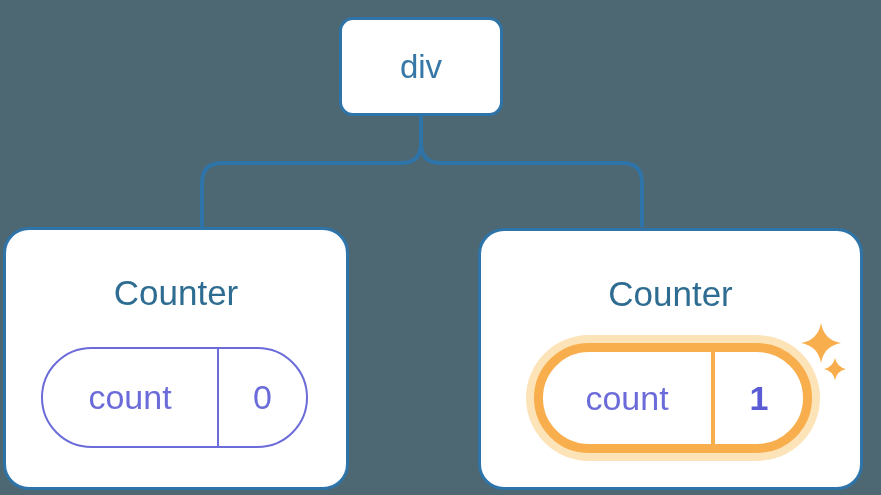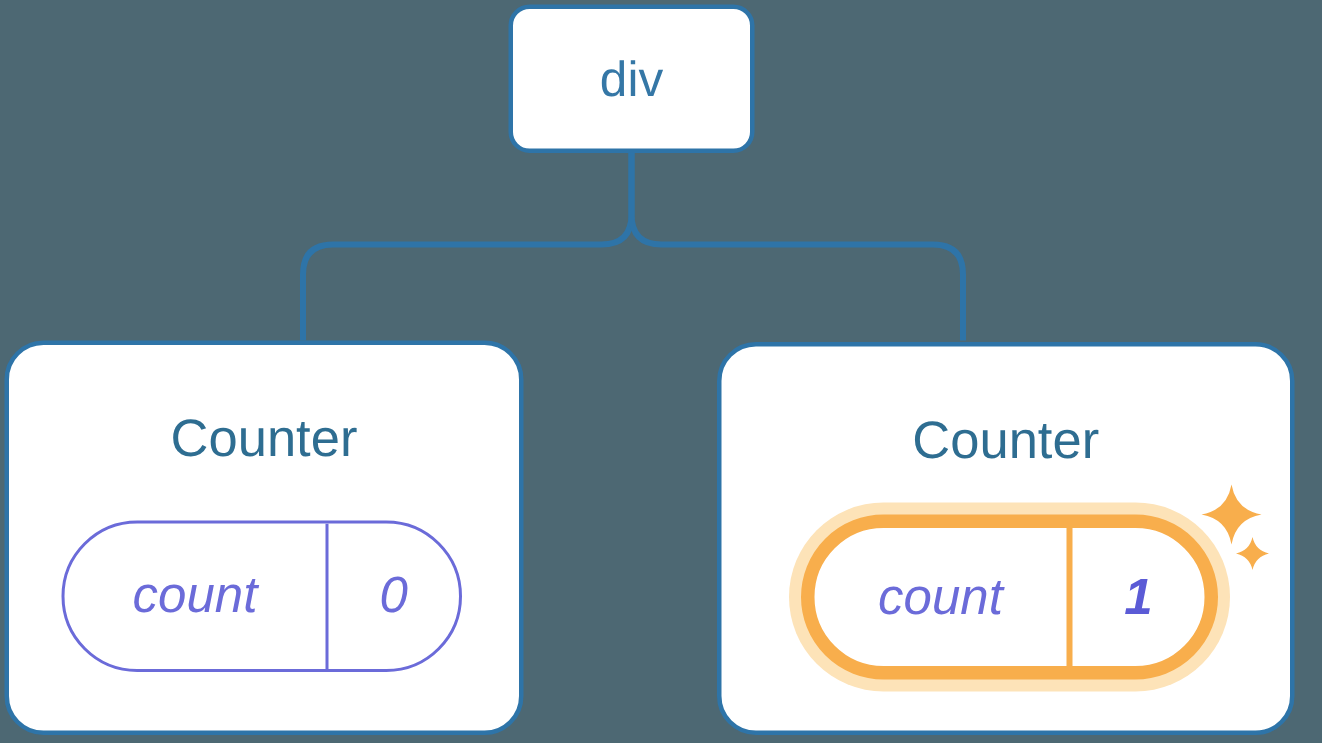--- a/index.html
+++ b/index.html
@@ -18,21 +18,21 @@
     pointer-events: none;
   }
   svg.connector path {
     fill: none;
     stroke: var(--connector, #2e74a8);
     stroke-width: 4;
   }
 
   .root-box {
     position: absolute;
-    left: 339px; top: 3px;
+    left: 339px; top: 17px;
     width: 164px; height: 99px;
     box-sizing: border-box;
     background: #ffffff;
     border: 3px solid var(--card-border, #2e74a8);
     border-radius: 14px;
     display: flex; align-items: center; justify-content: center;
     font-size: 33px;
     color: var(--root-label, #3577a6);
   }
 
@@ -104,21 +104,20 @@
   .pill-highlight .pill-val {
     flex: 1;
     display: flex; align-items: center; justify-content: center;
     font-weight: 700;
     color: var(--state-value-bold, #5b5bd6);
   }
 
   .pill-key, .pill-val {
     font-size: 34px;
     color: var(--state-purple, #6b6bd9);
-    font-style: italic;
   }
 
   svg.sparkles {
     position: absolute;
     left: 317px; top: 89px;
     width: 50px; height: 62px;
     z-index: 3;
     pointer-events: none;
   }
   svg.sparkles path { fill: var(--highlight-orange, #f8ae4c); }

